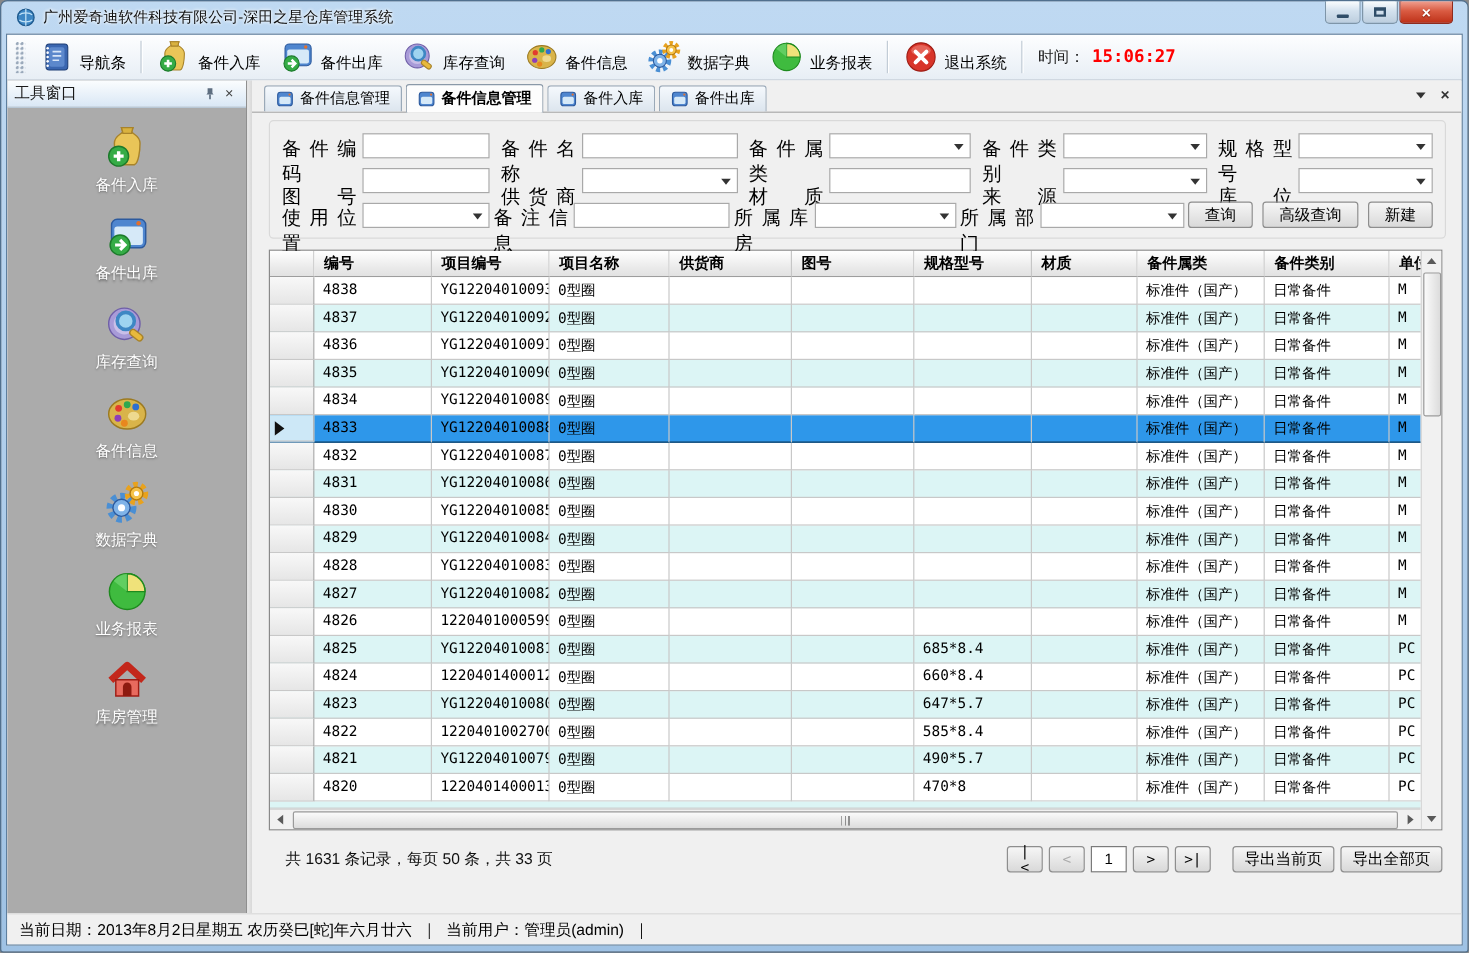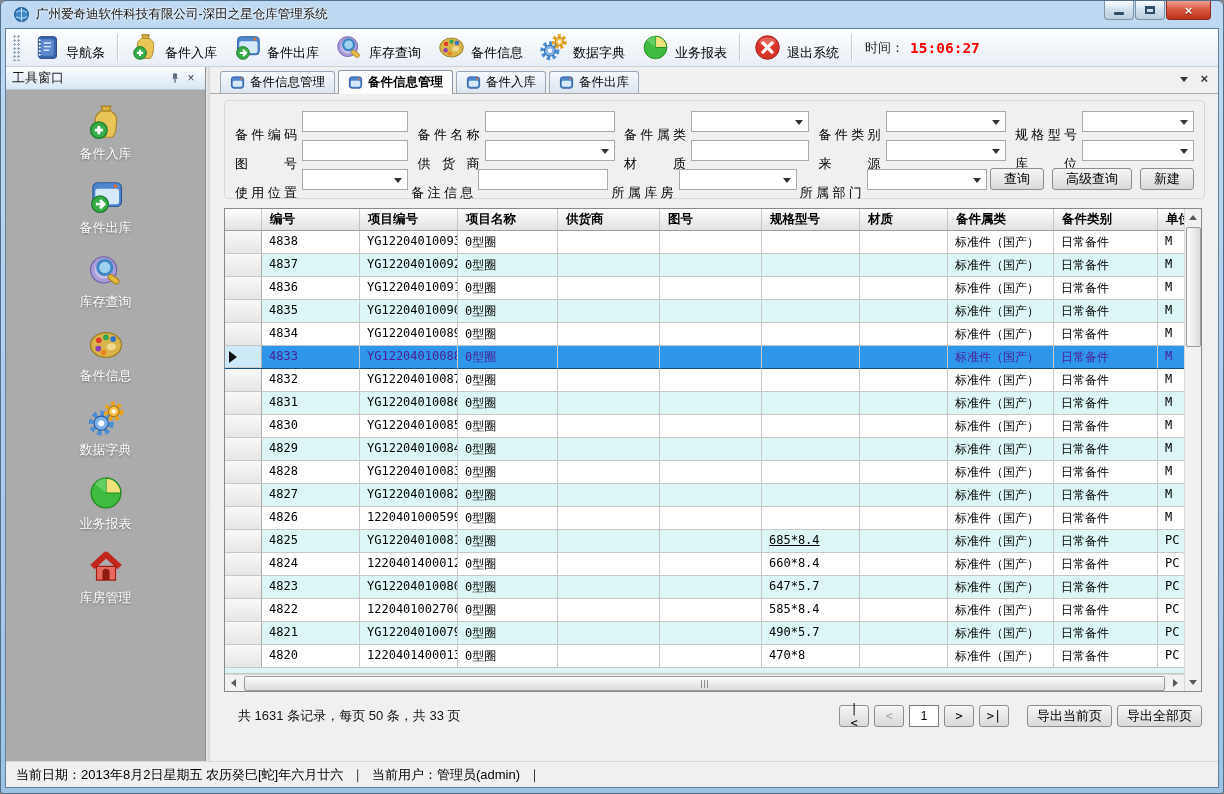--- a/index.html
+++ b/index.html
@@ -64,38 +64,38 @@
   .tabbar-btns { position:absolute; right:10px; top:7px; display:flex; gap:12px; align-items:center; }
   .tb-dd { width:0; height:0; border-left:4px solid transparent; border-right:4px solid transparent; border-top:5px solid #333; }
   .tb-x { font-size:13px; color:#333; line-height:10px; font-weight:bold; }
 
   .page { flex:1; padding:6px 13px 0 14px; overflow:hidden; }
 
   
   .searchbox { border:1px solid #D9D9D9; border-radius:4px; background:#F0F0F0; padding:9px 10px 8px; display:flex; flex-direction:column; gap:7px; }
   .srow { display:flex; align-items:center; justify-content:space-between; height:22px; }
   .sgroup { display:flex; align-items:center; }
-  .sgroup .slb { width:62px; text-align:justify; text-align-last:justify; margin-right:5px; font-size:13px;margin-top:28px; }
+  .sgroup .slb { width:62px; text-align:justify; text-align-last:justify; margin-right:5px; font-size:16px;margin-top:28px; }
   .sinput { height:21px; border:1px solid #A9A9A9; background:#fff; font-size:12.5px; padding:0 3px; font-family:"Liberation Sans",sans-serif; }
   .scombo { height:21px; border:1px solid #A9A9A9; background:#fff; position:relative; }
   .scombo .carr { position:absolute; right:5px; top:8px; width:0; height:0; border-left:4px solid transparent; border-right:4px solid transparent; border-top:5px solid #333; }
   .w1{width:106px}.w2{width:130px}.w3{width:118px}.w4{width:120px}.w5{width:112px}
   .sbtns { display:flex; gap:8px; }
   .btn { height:22px; padding:0 13px; background:linear-gradient(#F6F6F6,#E9E9E9 45%,#D9D9D9); border:1px solid #8E8E8E; border-radius:3px; font-size:13px; display:flex; align-items:center; justify-content:center; }
 
   
   .grid { margin-top:9px; width:978px; height:484px; border:1px solid #898989; background:#fff; display:flex; }
   .gmain { width:960px; display:flex; flex-direction:column; overflow:hidden; }
   .ghead { height:22px; display:flex; flex:none; }
   .gh { background:linear-gradient(#FFFFFF,#E9E9E9 70%,#E2E2E2); border-right:1px solid #C6C6C6; border-bottom:1px solid #9D9D9D;
     font-weight:bold; font-size:12.5px; padding:2px 0 0 8px; white-space:nowrap; overflow:hidden; flex:none; }
   .grows { flex:none; }
   .gr { height:23px; display:flex; background:#fff; }
   .gr.alt { background:#DCF5F5; }
-  .gr.sel { background:#2E97EA; color:#4c1d95; border-bottom:1px solid #14507E; }
+  .gr.sel { background:#2E97EA; color:#000000; border-bottom:1px solid #14507E; }
   .gc { border-right:1px solid #C8C8C8; border-bottom:1px solid #C8C8C8; padding:3px 0 0 7px; white-space:nowrap; overflow:hidden;
     font-family:"DejaVu Sans Mono", monospace; font-size:12px; flex:none; height:23px; }
   .gr.sel .gc { border-bottom-color:#14507E; }
   .ghdr0 { background:linear-gradient(#F8F8F8,#E6E6E6); border-right:1px solid #ABABAB; border-bottom:1px solid #C8C8C8; flex:none; position:relative; }
   .gr.sel .ghdr0 { background:#CDE8F7; }
   .selarr { position:absolute; left:4px; top:5px; width:0; height:0; border-top:6px solid transparent; border-bottom:6px solid transparent; border-left:8px solid #111; }
   .gpartial { flex:1; background:#DCF5F5; border-bottom:1px solid #C8C8C8; }
 
   
   .hsb { height:17px; flex:none; background:#F1F1F1; border-top:1px solid #D8D8D8; display:flex; align-items:center; }
@@ -671,21 +671,21 @@
                     <div class="gc" style="width: 104px;">日常备件</div>
                     <div class="gc" style="width: 27px;">M</div>
                   </div>
                   <div class="gr alt">
                     <div class="ghdr0" style="width: 37px;"></div>
                     <div class="gc" style="width: 98px;">4825</div>
                     <div class="gc" style="width: 98px;">YG12204010081</div>
                     <div class="gc" style="width: 100px;">0型圈</div>
                     <div class="gc" style="width: 102px;"></div>
                     <div class="gc" style="width: 102px;"></div>
-                    <div class="gc" style="width: 98px; text-decoration: underline;">685*8.4</div>
+                    <div class="gc" style="width: 98px;">685*8.4</div>
                     <div class="gc" style="width: 88px;"></div>
                     <div class="gc" style="width: 106px;">标准件（国产）</div>
                     <div class="gc" style="width: 104px;">日常备件</div>
                     <div class="gc" style="width: 27px;">PC</div>
                   </div>
                   <div class="gr">
                     <div class="ghdr0" style="width: 37px;"></div>
                     <div class="gc" style="width: 98px;">4824</div>
                     <div class="gc" style="width: 98px;">1220401400012</div>
                     <div class="gc" style="width: 100px;">0型圈</div>

